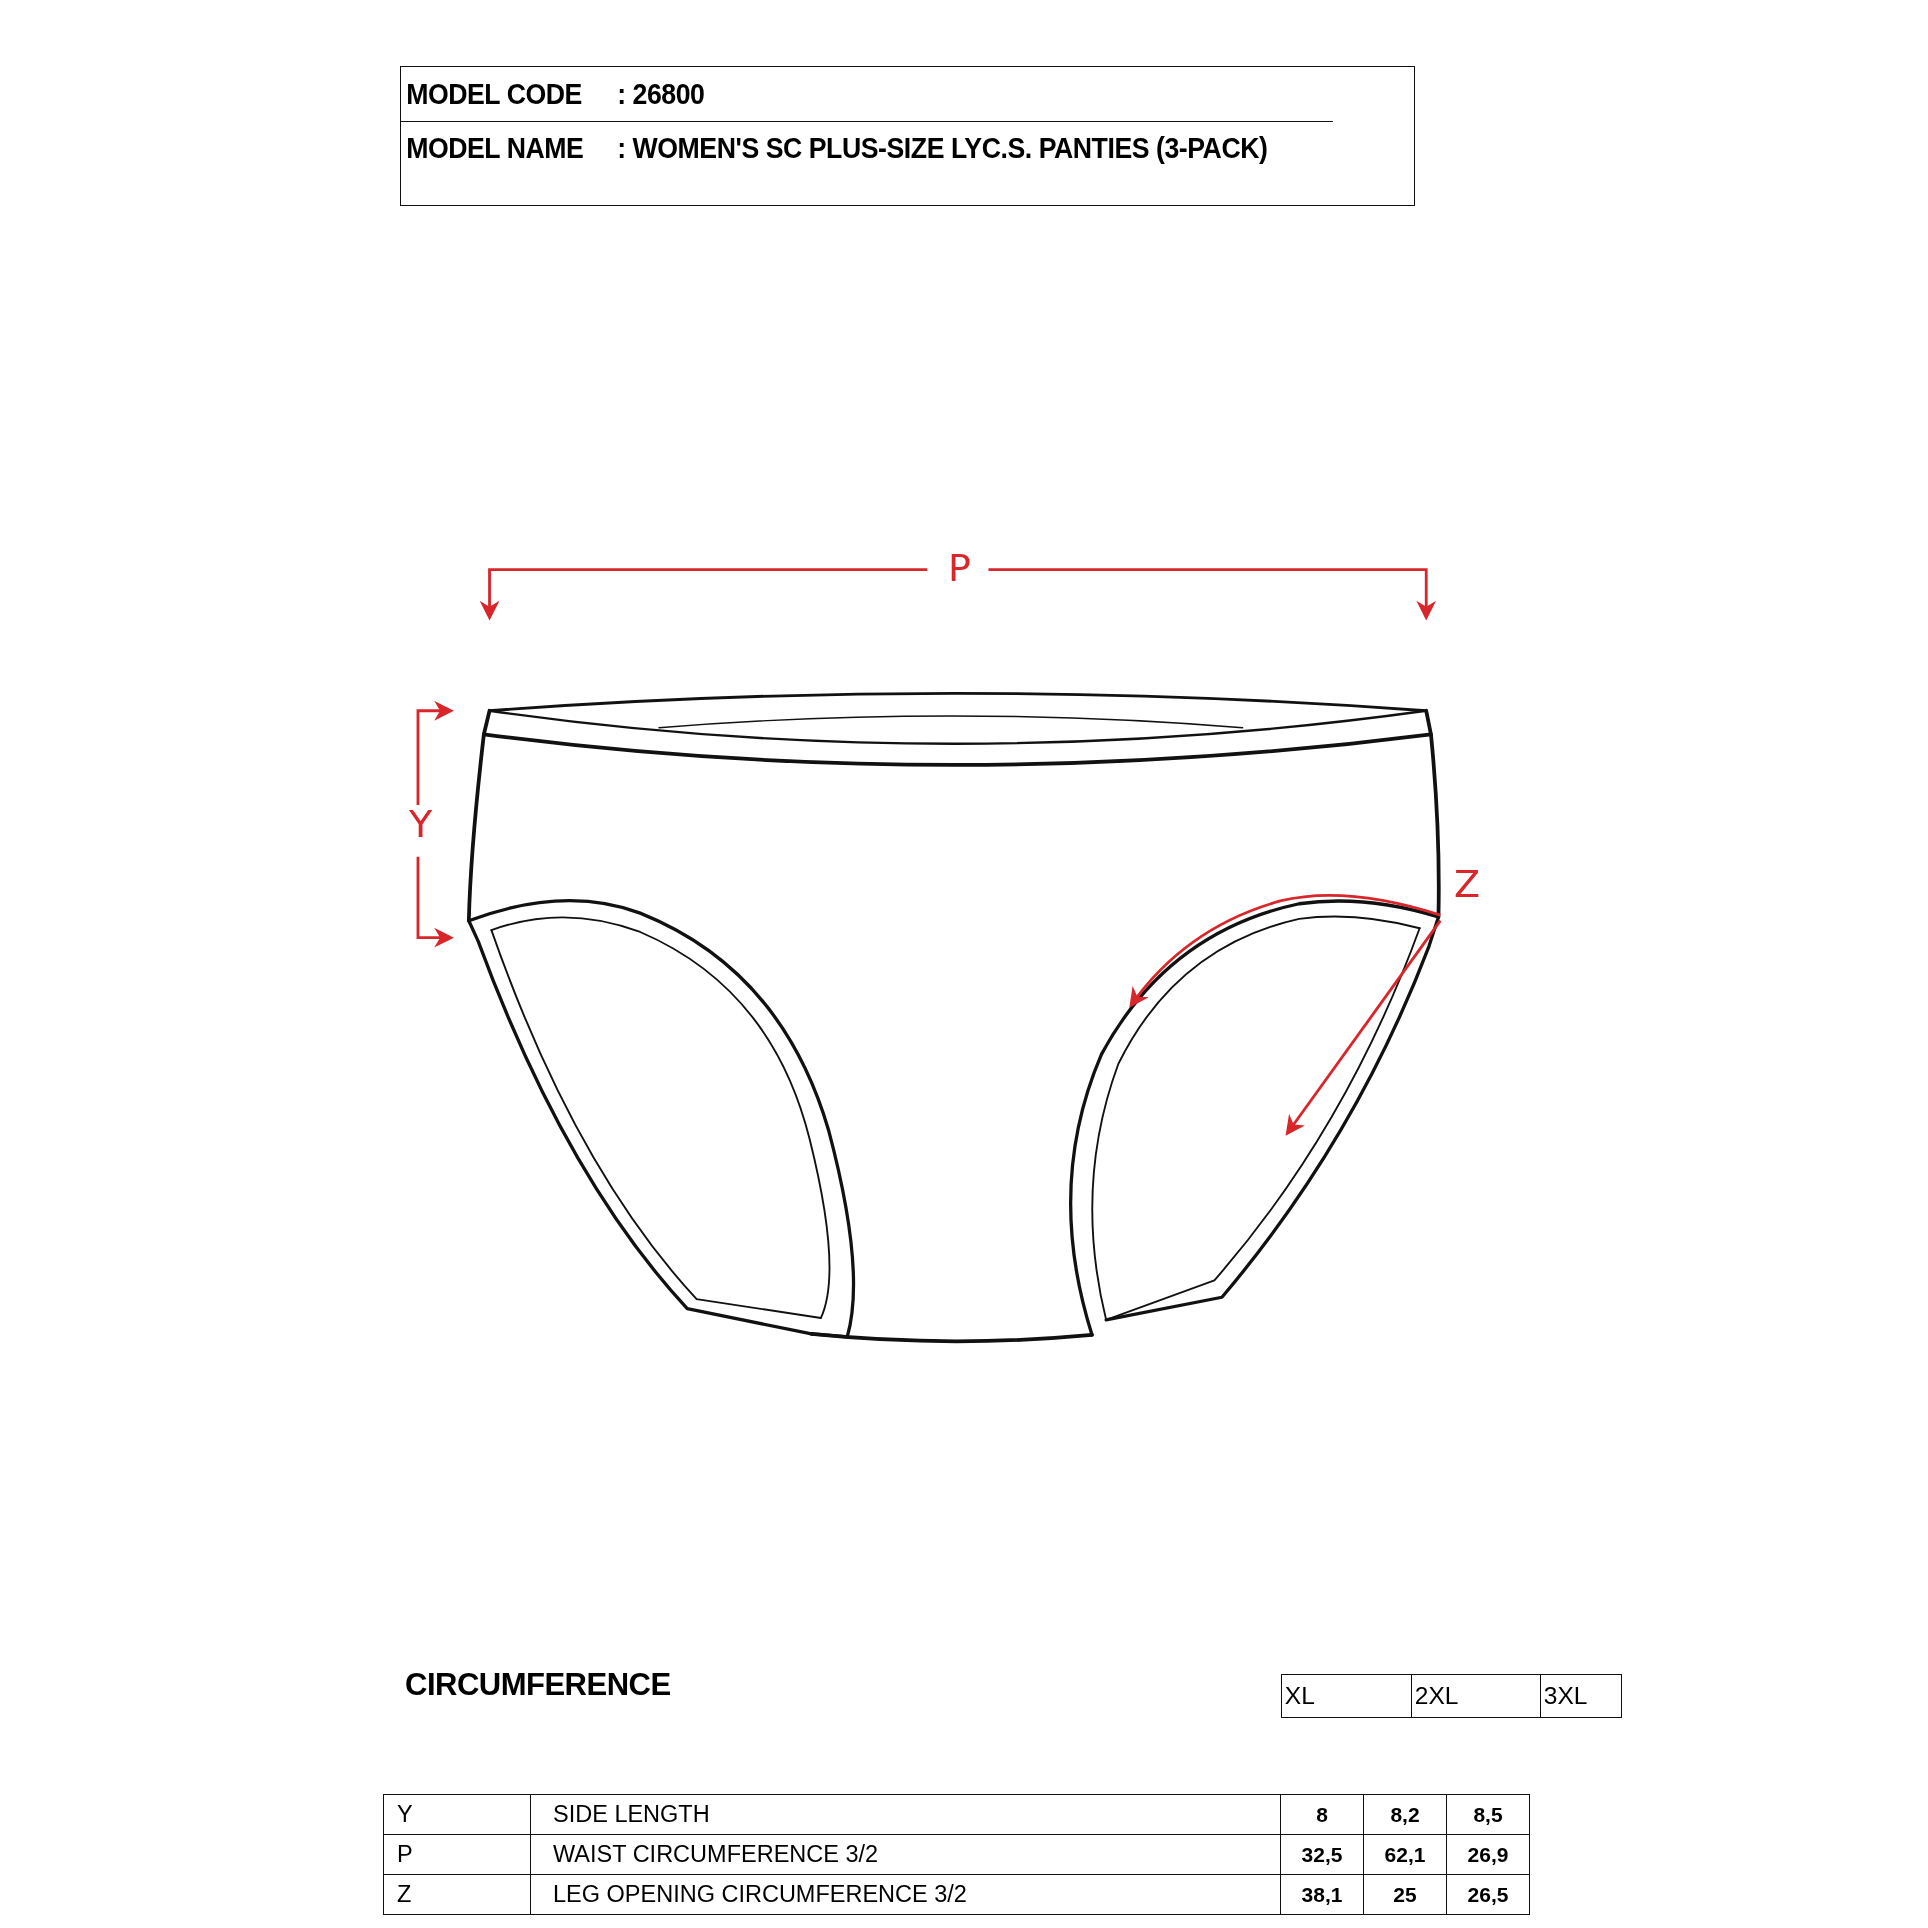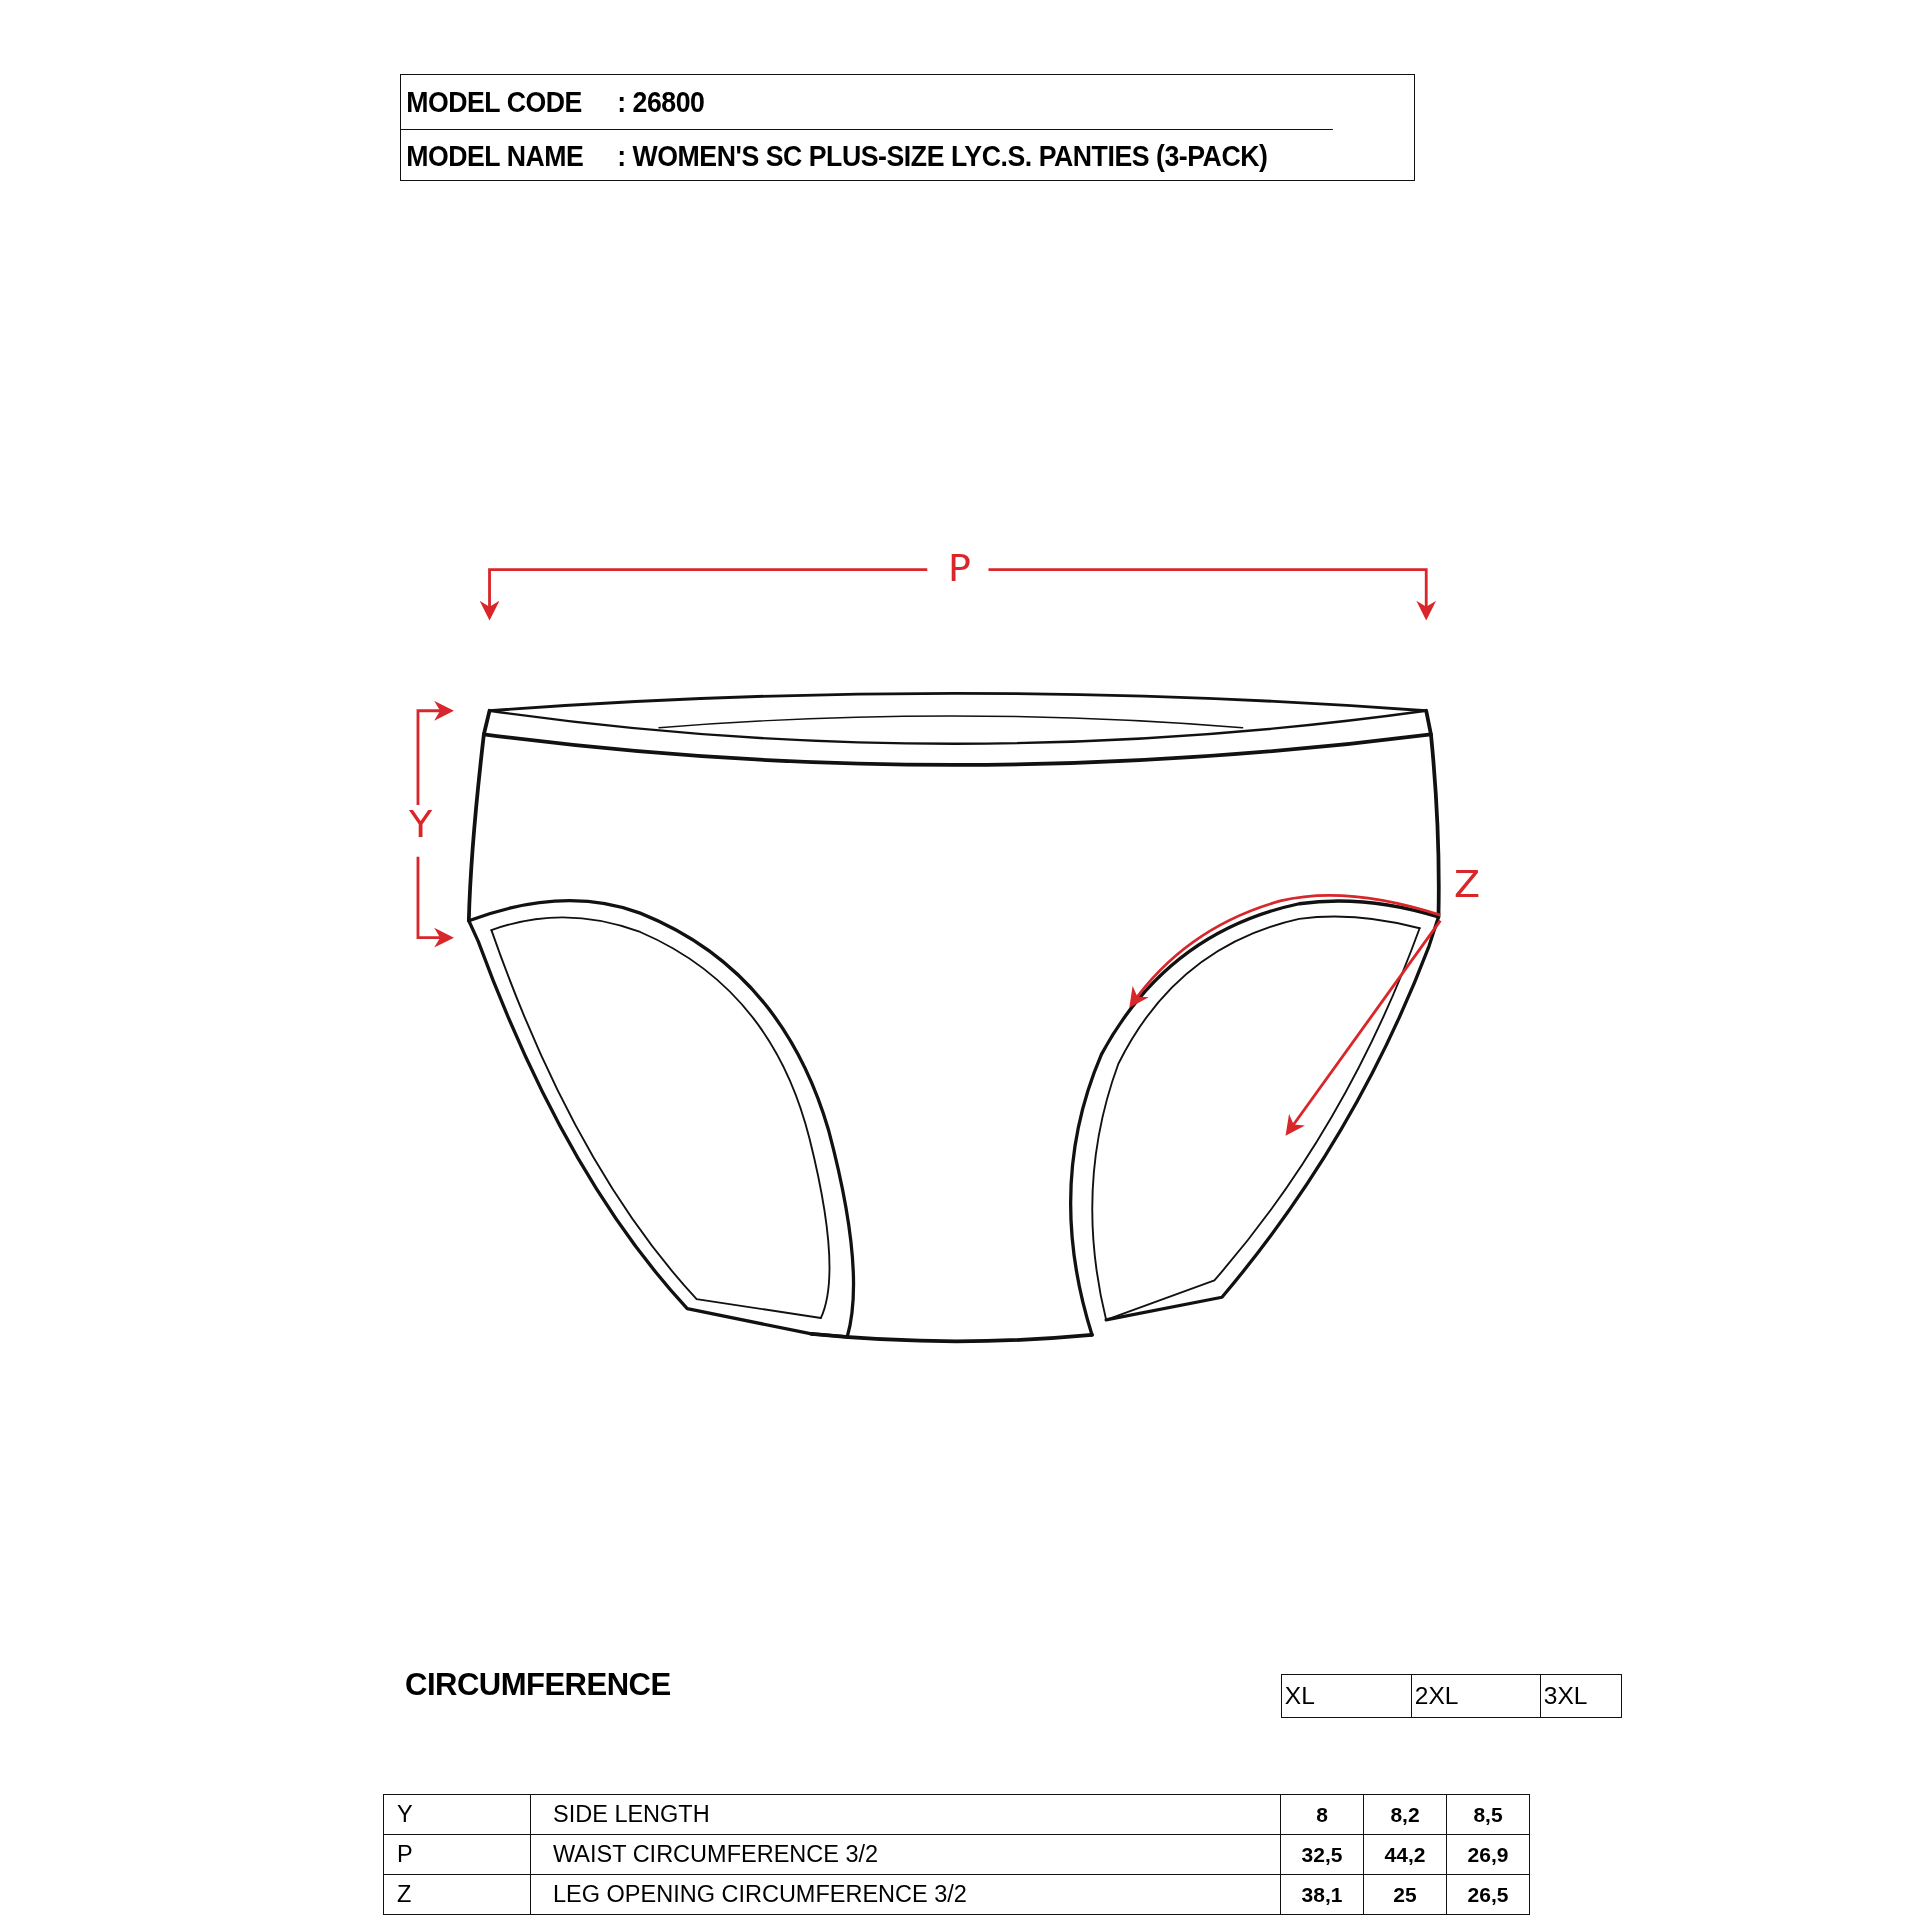--- a/index.html
+++ b/index.html
@@ -1,21 +1,21 @@
 <!DOCTYPE html>
 <html style="font-size:15px"><head>
 <meta charset="utf-8">
 <style>
   html, body { margin:0; padding:0; background:#ffffff; }
   body { width:1928px; height:1928px; position:relative; overflow:hidden;
          font-family:"Liberation Sans", sans-serif; color:#000; }
   .abs { position:absolute; }
 
   
-  .hdr { left:400px; top:74px; width:1015px; height:107px; border:1.9px solid #111; box-sizing:border-box; }
+  .hdr { left:400px; top:66px; width:1015px; height:140px; border:1.9px solid #111; box-sizing:border-box; }
   .hdr-row { position:absolute; left:0; right:0; height:54px; display:flex; align-items:center;
              font-weight:bold; font-size:29px; letter-spacing:-0.5px; transform:scaleX(0.92); transform-origin:left center; }
   .hdr-row.r1 { top:0; border-bottom:1.9px solid #111; }
   .hdr-row.r2 { top:54px; height:54px; }
   .hdr-label { position:absolute; left:5.6px; white-space:nowrap; }
   .hdr-value { position:absolute; left:235px; white-space:nowrap; }
 
   
   .drawing { left:0; top:0; width:1928px; height:1928px; pointer-events:none; }
   .dim-label { color:#d9262a; font-size:38px; font-family:"DejaVu Sans", sans-serif; }
@@ -112,21 +112,21 @@
     <td class="code">Y</td>
     <td class="desc">SIDE LENGTH</td>
     <td class="val">8</td>
     <td class="val">8,2</td>
     <td class="val">8,5</td>
   </tr>
   <tr>
     <td class="code">P</td>
     <td class="desc">WAIST CIRCUMFERENCE 3/2</td>
     <td class="val">32,5</td>
-    <td class="val">44,2</td>
+    <td class="val">62,1</td>
     <td class="val">26,9</td>
   </tr>
   <tr>
     <td class="code">Z</td>
     <td class="desc">LEG OPENING CIRCUMFERENCE 3/2</td>
     <td class="val">38,1</td>
     <td class="val">25</td>
     <td class="val">26,5</td>
   </tr>
 </tbody>

